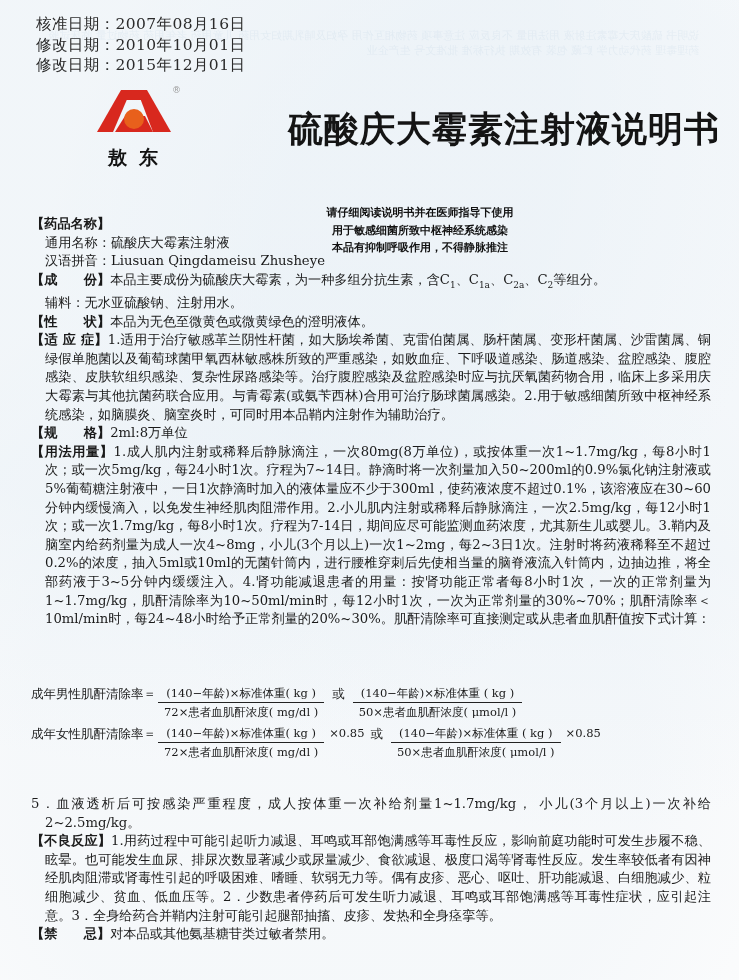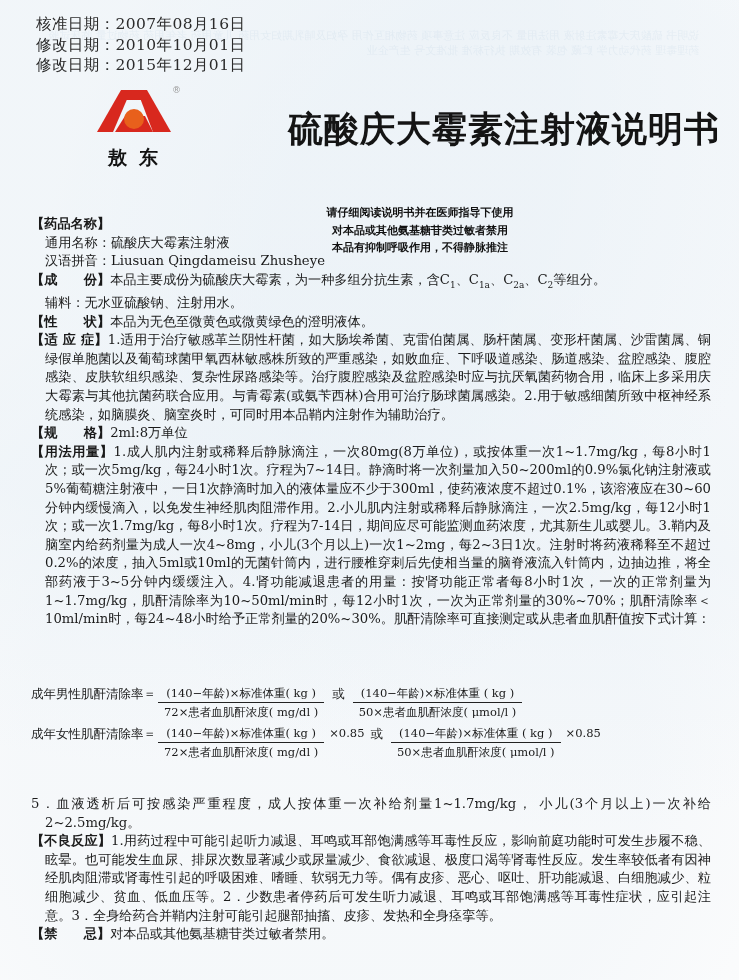--- a/index.html
+++ b/index.html
@@ -156,21 +156,21 @@
       </svg>
       <span class="logo-reg">®</span>
     </div>
     <div class="logo-text">敖东</div>
   </div>
 
   <div class="title">硫酸庆大霉素注射液说明书</div>
 
   <div class="warnings">
     <div>请仔细阅读说明书并在医师指导下使用</div>
-    <div>对本品或其他氨基糖苷类过敏者禁用</div>
+    <div>用于敏感细菌所致中枢神经系统感染</div>
     <div>本品有抑制呼吸作用，不得静脉推注</div>
   </div>
 
   <div class="body">
 
     <div class="sec">
       <span class="label">【药品名称】</span>
     </div>
     <div class="subline">
       <span>通用名称</span><span>：</span><span>硫酸庆大霉素注射液</span>

